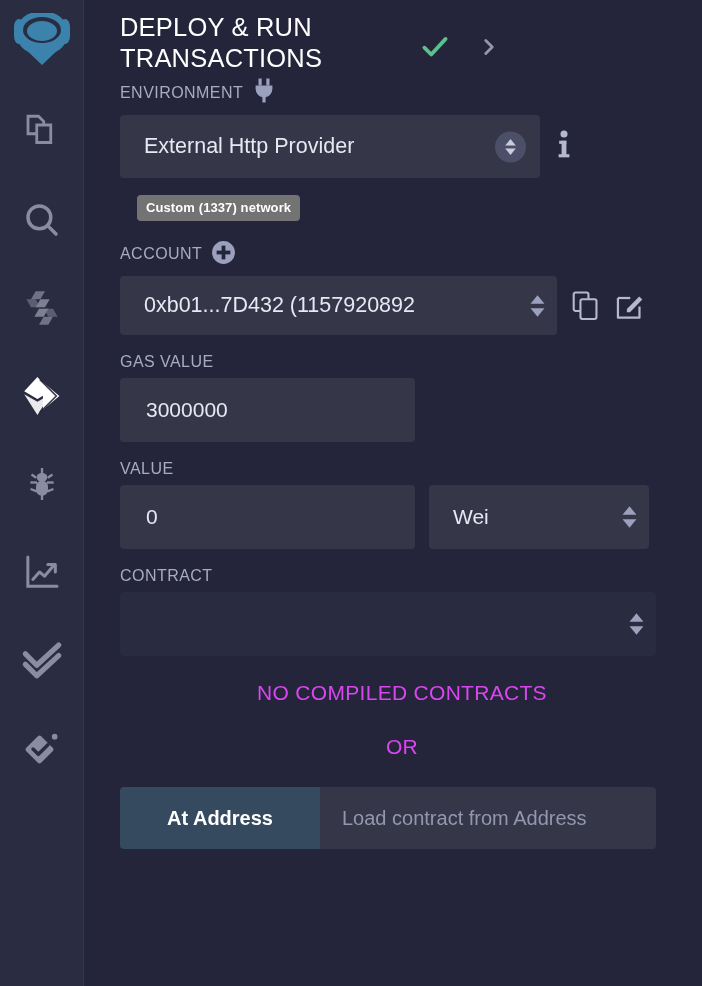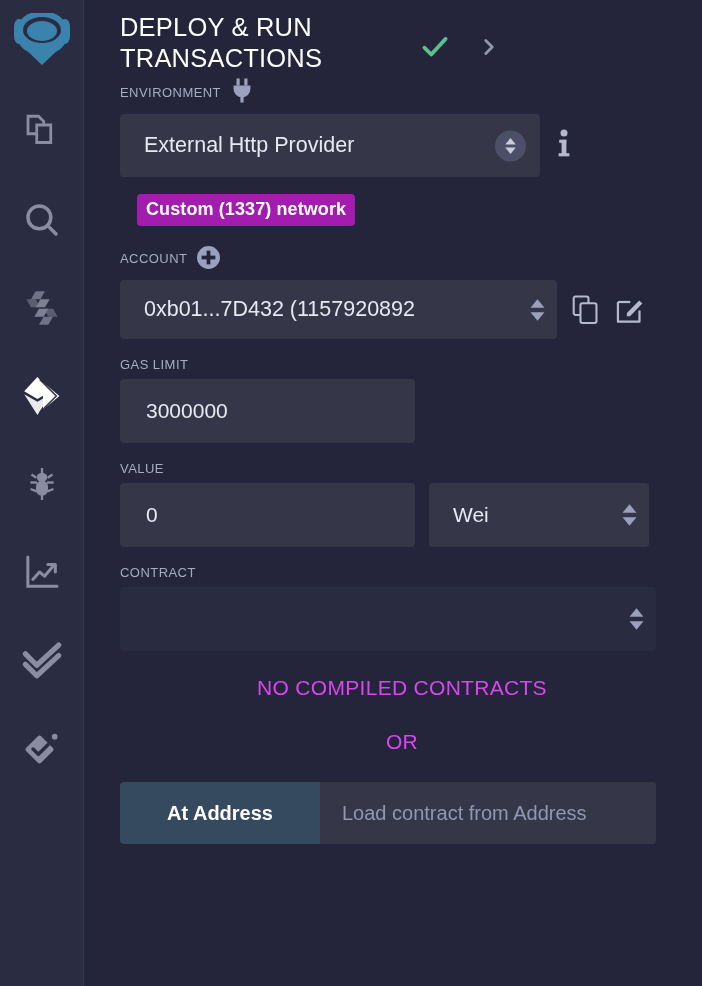--- a/index.html
+++ b/index.html
@@ -83,21 +83,21 @@
   }
   .check-icon { cursor: pointer; }
   .chevron-icon { cursor: pointer; }
 
   .panel-body {
     padding: 0 18px 0 36px;
   }
 
   .field-label {
     color: #a8abc4;
-    font-size: 13px;
+    font-size: 16px;
     letter-spacing: 0.45px;
     margin: 0 0 8px 0;
     display: flex;
     align-items: center;
     gap: 9px;
     line-height: 1;
     text-transform: none;
   }
   .field-label .lbl-text { display: inline-block; }
 
@@ -151,23 +151,23 @@
     display: flex;
     align-items: center;
     justify-content: center;
     cursor: pointer;
   }
   .info-icon { cursor: pointer; flex: 0 0 auto; }
 
   
   .network-badge {
     display: inline-block;
-    background: #a21caf;
+    background: #737373;
     color: #ffffff;
-    font-size: 18px;
+    font-size: 13px;
     font-weight: bold;
     border-radius: 4px;
     padding: 5px 9px 6px 9px;
     margin: 17px 0 0 17px;
     letter-spacing: 0.1px;
   }
 
   .section { margin-top: 19px; }
 
   
@@ -443,21 +443,21 @@
               <path d="M2.2 6.5 v16 h17.5 v-9"></path>
               <path d="M2.2 6.5 h10"></path>
               <path d="M9.5 15.5 L19.5 5.2 L22 7.8 L12 18 h-2.6 z" fill="#b6b9cd" stroke="none"></path>
             </svg>
           </span>
         </div>
       </div>
 
       <div class="section">
         <div class="field-label">
-          <span class="lbl-text">GAS LIMIT</span>
+          <span class="lbl-text">GAS VALUE</span>
         </div>
         <div class="text-box gas-box">
           <span class="value">3000000</span>
         </div>
       </div>
 
       <div class="section">
         <div class="field-label">
           <span class="lbl-text">VALUE</span>
         </div>

